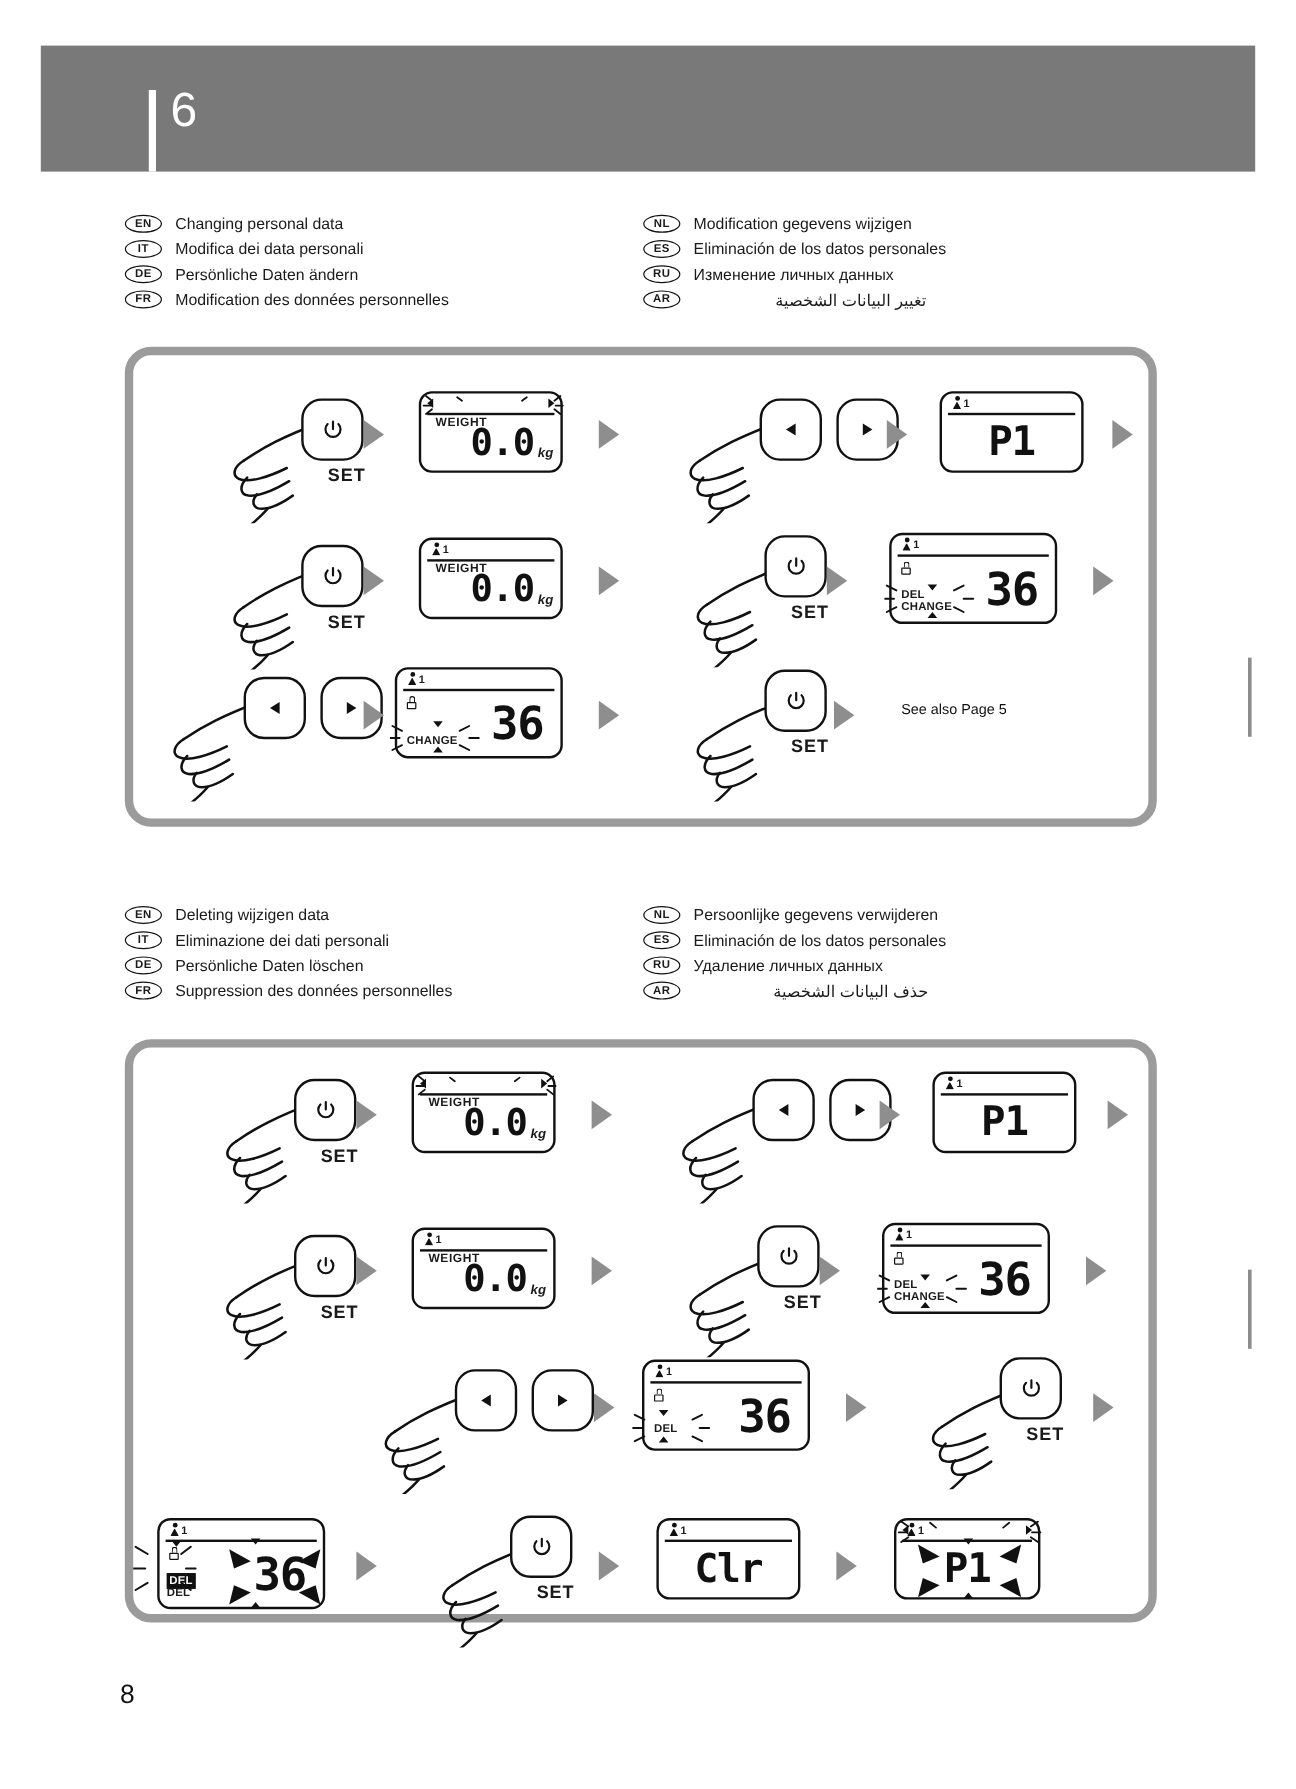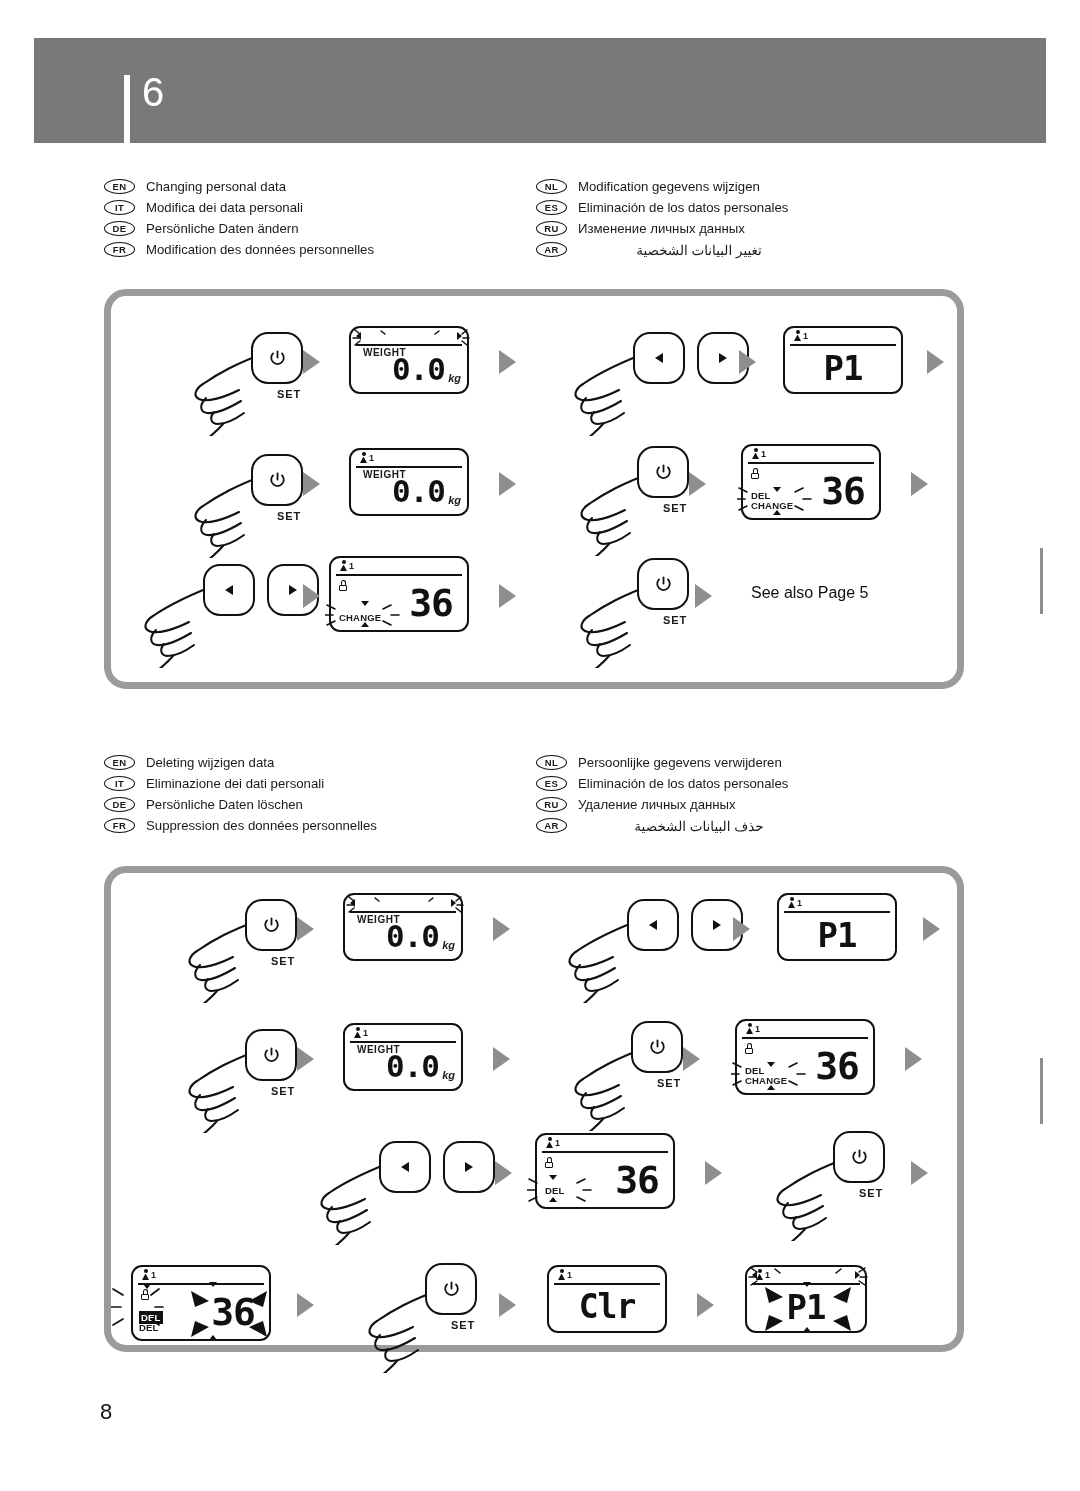--- a/index.html
+++ b/index.html
@@ -56,21 +56,21 @@
     flex:none;
     box-sizing:border-box;
   }
   .lang-text{
     margin-left:11px;
     font-size:13.2px;
     white-space:nowrap;
   }
   .lang-text.rtl{
     direction:rtl;
-    margin-left:2px;
+    margin-left:12px;
     width:260px;
     text-align:center;
     font-size:13.5px;
   }
 
   
   .panel{
     position:absolute;
     border:7px solid #9b9b9b;
     border-radius:22px;
@@ -115,21 +115,21 @@
   }
   .btn .glyph{
     position:absolute;
     left:0;top:0;right:0;bottom:0;
     display:flex;align-items:center;justify-content:center;
   }
   .btn-label{
     position:absolute;
     top:54px;left:50%;
     transform:translateX(-50%);
-    font-size:11px;
+    font-size:15px;
     font-weight:700;
     letter-spacing:0.8px;
     padding-left:24px;
   }
   .tri-left{
     width:0;height:0;
     border-top:5px solid transparent;
     border-bottom:5px solid transparent;
     border-right:8px solid #111;
   }
@@ -246,21 +246,21 @@
     border-bottom:4px solid transparent;
     border-right:5px solid #111;
   }
   .mark-tri.right{
     border-top:4px solid transparent;
     border-bottom:4px solid transparent;
     border-left:5px solid #111;
   }
   .see-also{
     position:absolute;
-    font-size:16px;
+    font-size:12px;
     color:#111;
     white-space:nowrap;
   }
   .sparkle{position:absolute;}
 </style>
 </head>
 <body>
 
 <div class="header-band"></div>
 <div class="header-rule"></div>

